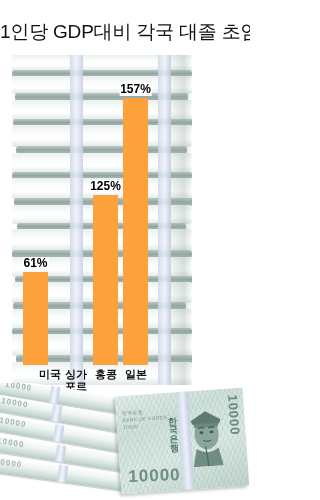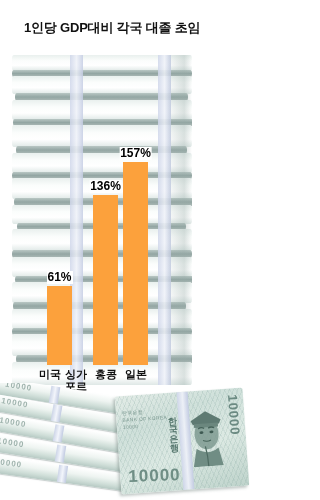--- a/index.html
+++ b/index.html
@@ -6,22 +6,22 @@
   body{
     width:250px;height:500px;overflow:hidden;
     background:#ffffff;
     font-family:"Liberation Sans","DejaVu Sans",sans-serif;
     position:relative;
   }
   #page{position:absolute;left:0;top:0;width:250px;height:500px;overflow:hidden;background:#fff;}
 
   
   .title{
-    position:absolute;left:24px;top:19px;
-    font-size:13px;font-weight:bold;color:#111;
+    position:absolute;left:0;top:19px;
+    font-size:19px;font-weight:normal;color:#111;
     letter-spacing:-0.2px;white-space:nowrap;
   }
 
   
   .stack{
     position:absolute;left:12px;top:55px;width:180px;height:330px;
     overflow:hidden;
   }
   .stack .band{
     position:absolute;left:0;width:100%;
@@ -152,32 +152,32 @@
     <div class="band paper" style="top:279px;height:22px;"></div>
     <div class="band edge" style="top:300px;height:8px;left:4px;"></div>
     <div class="band paper" style="top:307px;height:23px;"></div>
     <div class="wrap" style="left:58px;"></div>
     <div class="wrap" style="left:146px;"></div>
     <div class="stack-shadow"></div>
   </div>
 
   <div class="chart">
 
-    <div class="bar" style="left:47px;height:79px;">
+    <div class="bar" style="left:23px;height:93px;">
       <div class="fill" style="background:#FCA13C;"></div>
       <div class="lbl">61%</div>
     </div>
 
 
     <div class="bar" style="left:93px;height:170px;">
       <div class="fill" style="background:#FCA13C;"></div>
-      <div class="lbl">136%</div>
-    </div>
-
-    <div class="bar" style="left:123px;height:203px;">
+      <div class="lbl">125%</div>
+    </div>
+
+    <div class="bar" style="left:123px;height:267px;">
       <div class="fill" style="background:#FCA13C;"></div>
       <div class="lbl">157%</div>
     </div>
 
 
     <div class="xlabel" style="left:33px;">
       <span>미국</span>
     </div>
     <div class="xlabel" style="left:59px;">
       <span>싱가</span>

